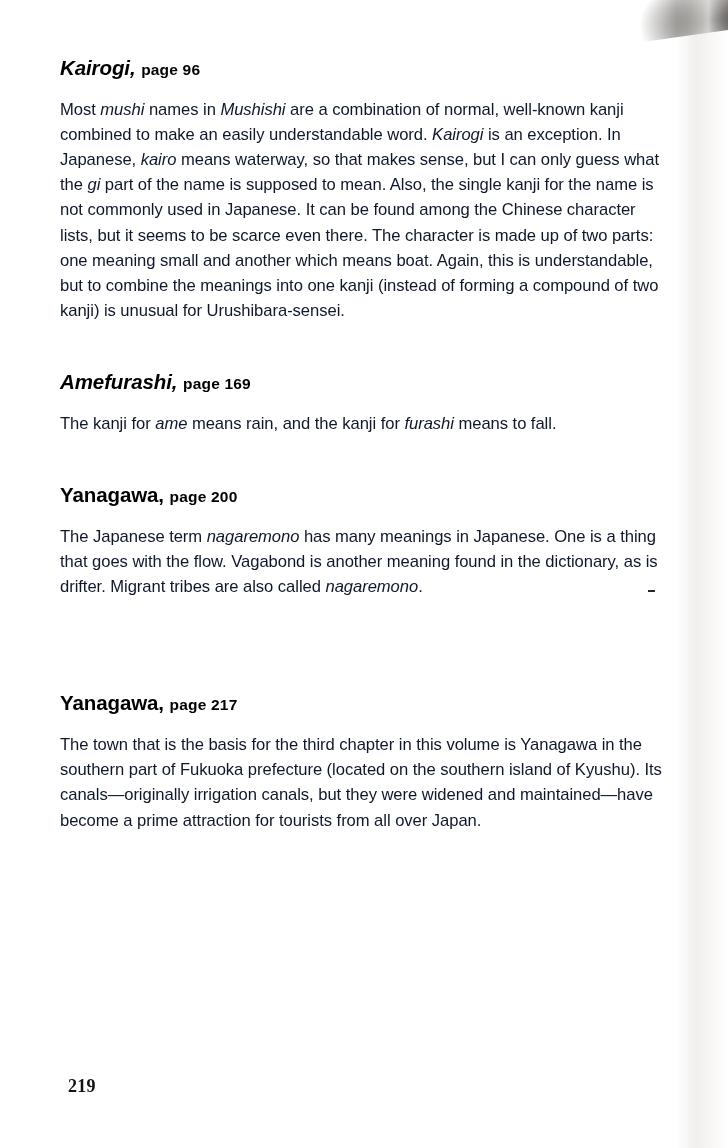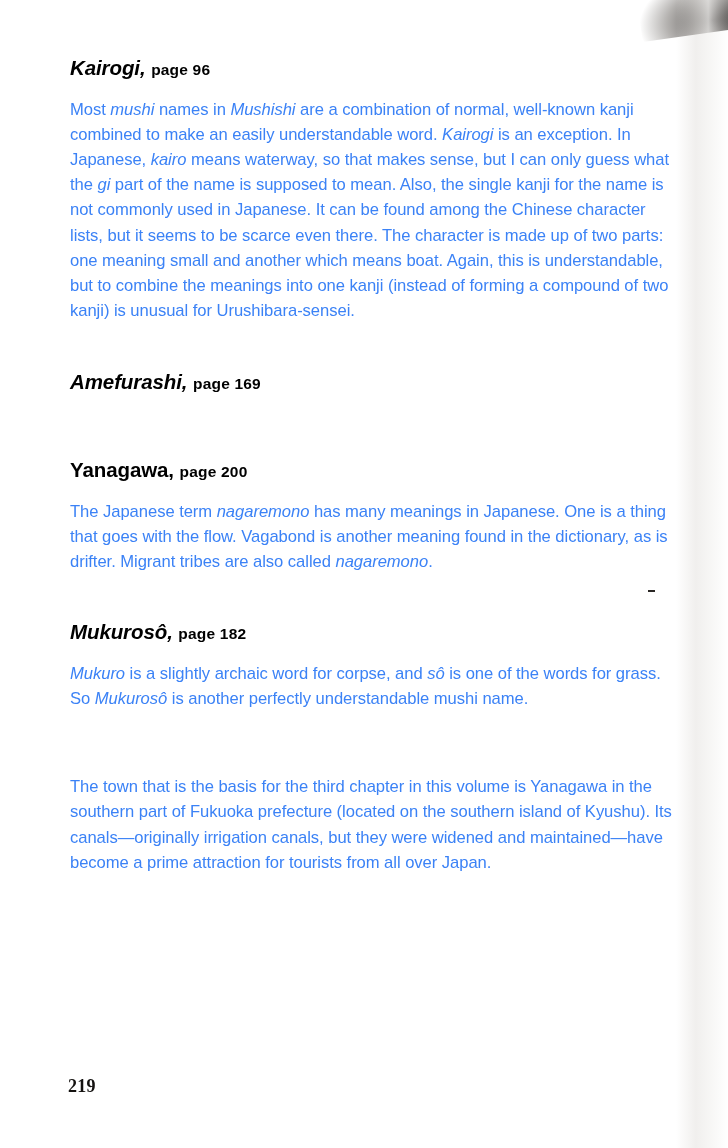--- a/index.html
+++ b/index.html
@@ -45,21 +45,21 @@
   }
   .scan-speck {
     position: absolute;
     background: #2a2724;
     pointer-events: none;
   }
 
   
   .content {
     position: absolute;
-    left: 70px;
+    left: 60px;
     top: 56px;
     width: 612px;
   }
 
   .section { margin: 0; }
 
   h2.heading {
     margin: 0;
     font-weight: 700;
     font-size: 20.5px;
@@ -79,21 +79,21 @@
     font-weight: 700;
     font-style: normal;
     letter-spacing: 0.2px;
   }
 
   p.body {
     margin: 0;
     font-size: 16.6px;
     line-height: 25.2px;
     letter-spacing: -0.05px;
-    color: #3b82f6;
+    color: #0f172a;
     text-align: left;
   }
   p.body i { font-style: italic; }
 
   
   .gap-heading-body { height: 17px; }
   .gap-section-1 { height: 47px; }
   .gap-section-2 { height: 47px; }
   .gap-section-3 { height: 46px; }
   .gap-section-4 { height: 46px; }
@@ -131,47 +131,44 @@
     </div>
 
     <div class="gap-section-1"></div>
 
     <div class="section">
       <h2 class="heading">
         <span class="term jp">Amefurashi,</span>
         <span class="pageref">page 169</span>
       </h2>
       <div class="gap-heading-body"></div>
+      <p class="body">The kanji for <i>ame</i> means rain, and the kanji for <i>furashi</i> means to fall.</p>
     </div>
 
     <div class="gap-section-2"></div>
 
     <div class="section">
       <h2 class="heading">
         <span class="term">Yanagawa,</span>
         <span class="pageref">page 200</span>
       </h2>
       <div class="gap-heading-body"></div>
       <p class="body">The Japanese term <i>nagaremono</i> has many meanings in Japanese. One is a thing that goes with the flow. Vagabond is another meaning found in the dictionary, as is drifter. Migrant tribes are also called <i>nagaremono</i>.</p>
     </div>
 
     <div class="gap-section-3"></div>
 
-    <div class="section">
-      <h2 class="heading">
-        <span class="term jp">Mukurosô,</span>
-        <span class="pageref">page 182</span>
-      </h2>
-      <div class="gap-heading-body"></div>
-      <p class="body"><i>Mukuro</i> is a slightly archaic word for corpse, and <i>sô</i> is one of the words for grass. So <i>Mukurosô</i> is another perfectly understandable mushi name.</p>
-    </div>
 
     <div class="gap-section-4"></div>
 
     <div class="section">
+      <h2 class="heading">
+        <span class="term">Yanagawa,</span>
+        <span class="pageref">page 217</span>
+      </h2>
       <div class="gap-heading-body"></div>
       <p class="body">The town that is the basis for the third chapter in this volume is Yanagawa in the southern part of Fukuoka prefecture (located on the southern island of Kyushu). Its canals—originally irrigation canals, but they were widened and maintained—have become a prime attraction for tourists from all over Japan.</p>
     </div>
 
   </div>
 
   <div class="folio">219</div>
 
 </div>
 

